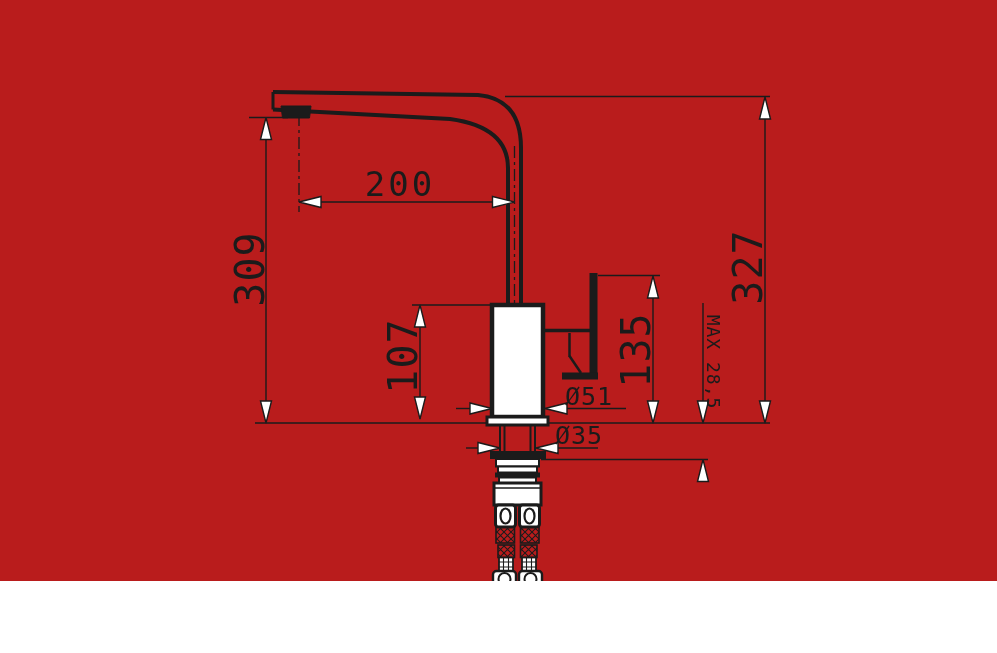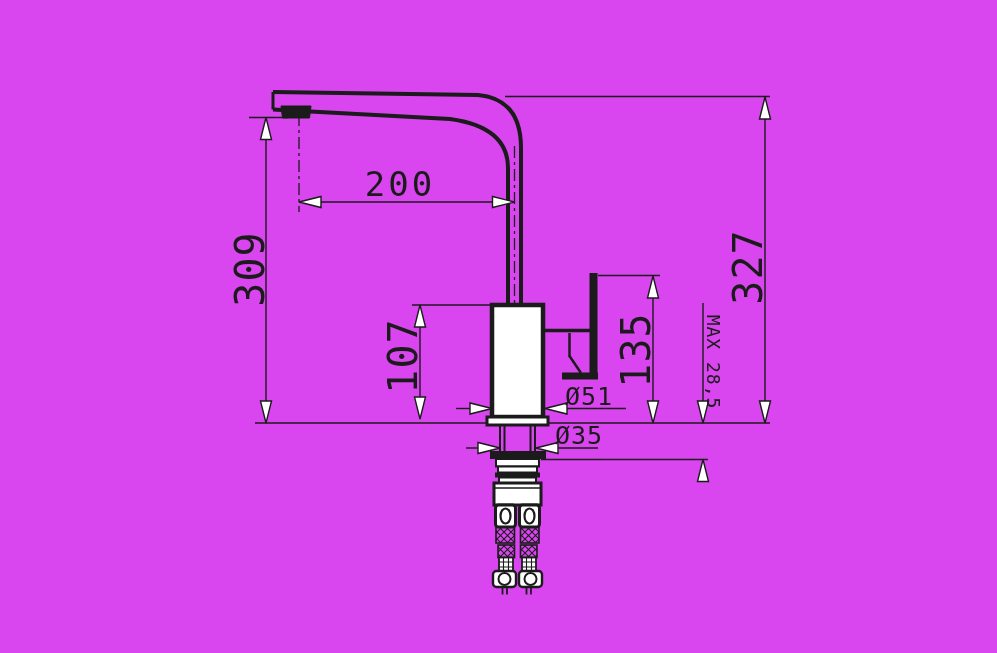--- a/index.html
+++ b/index.html
@@ -1,16 +1,16 @@
 <!DOCTYPE html>
 <html><head>
 <meta charset="utf-8">
 <style>
   html,body{margin:0;padding:0;background:#ffffff;}
-  .stage{position:relative;width:997px;height:653px;background:#d946ef;overflow:hidden;
+  .stage{position:relative;width:997px;height:581px;background:#b91c1c;overflow:hidden;
          font-family:"DejaVu Sans Mono", monospace;}
   svg{position:absolute;left:0;top:0;}
   .obj{stroke:#1b1b1b;fill:none;}
   .dim{stroke:#1b1b1b;stroke-width:1.4;fill:none;}
   .arrow{fill:#ffffff;stroke:#1b1b1b;stroke-width:1.4;stroke-linejoin:miter;}
   .cl{stroke:#1b1b1b;stroke-width:1.3;fill:none;stroke-dasharray:12 4 3 4;}
   text{fill:#1b1b1b;font-family:"DejaVu Sans Mono", monospace;}
   .dimtext{font-size:40px;letter-spacing:1px;}
   .dimtext-h{font-size:34px;letter-spacing:3px;}
   .diatext{font-size:25px;letter-spacing:1px;}

